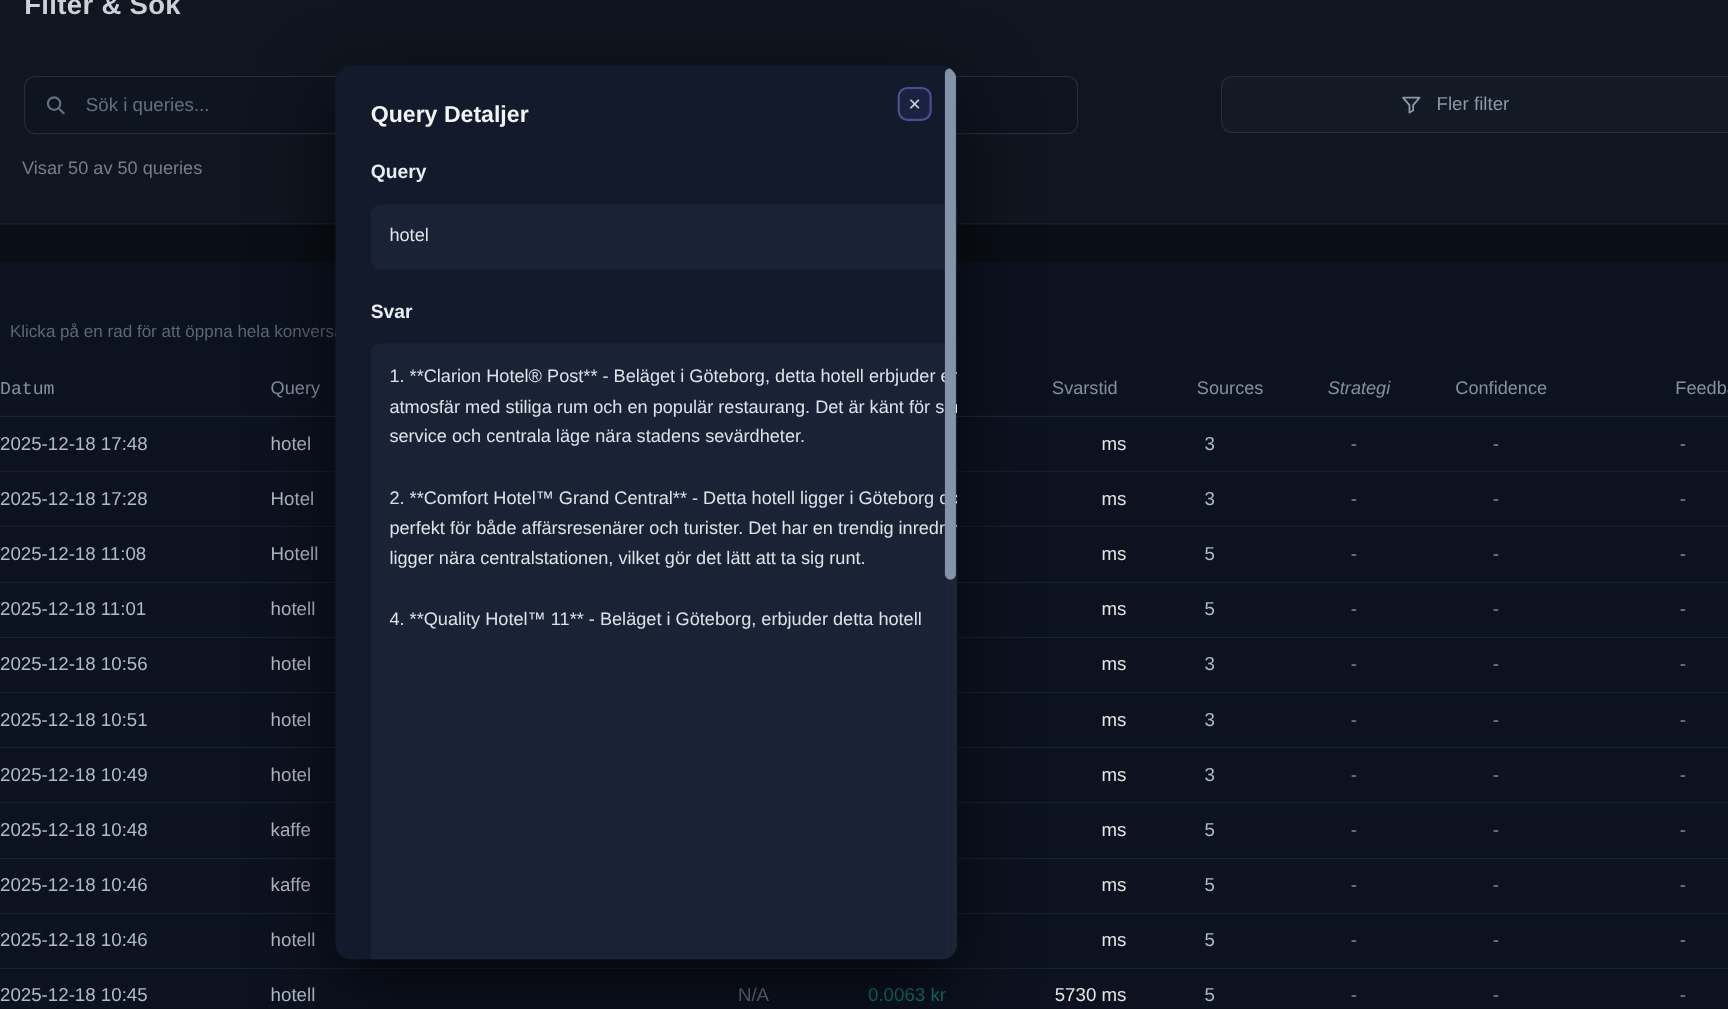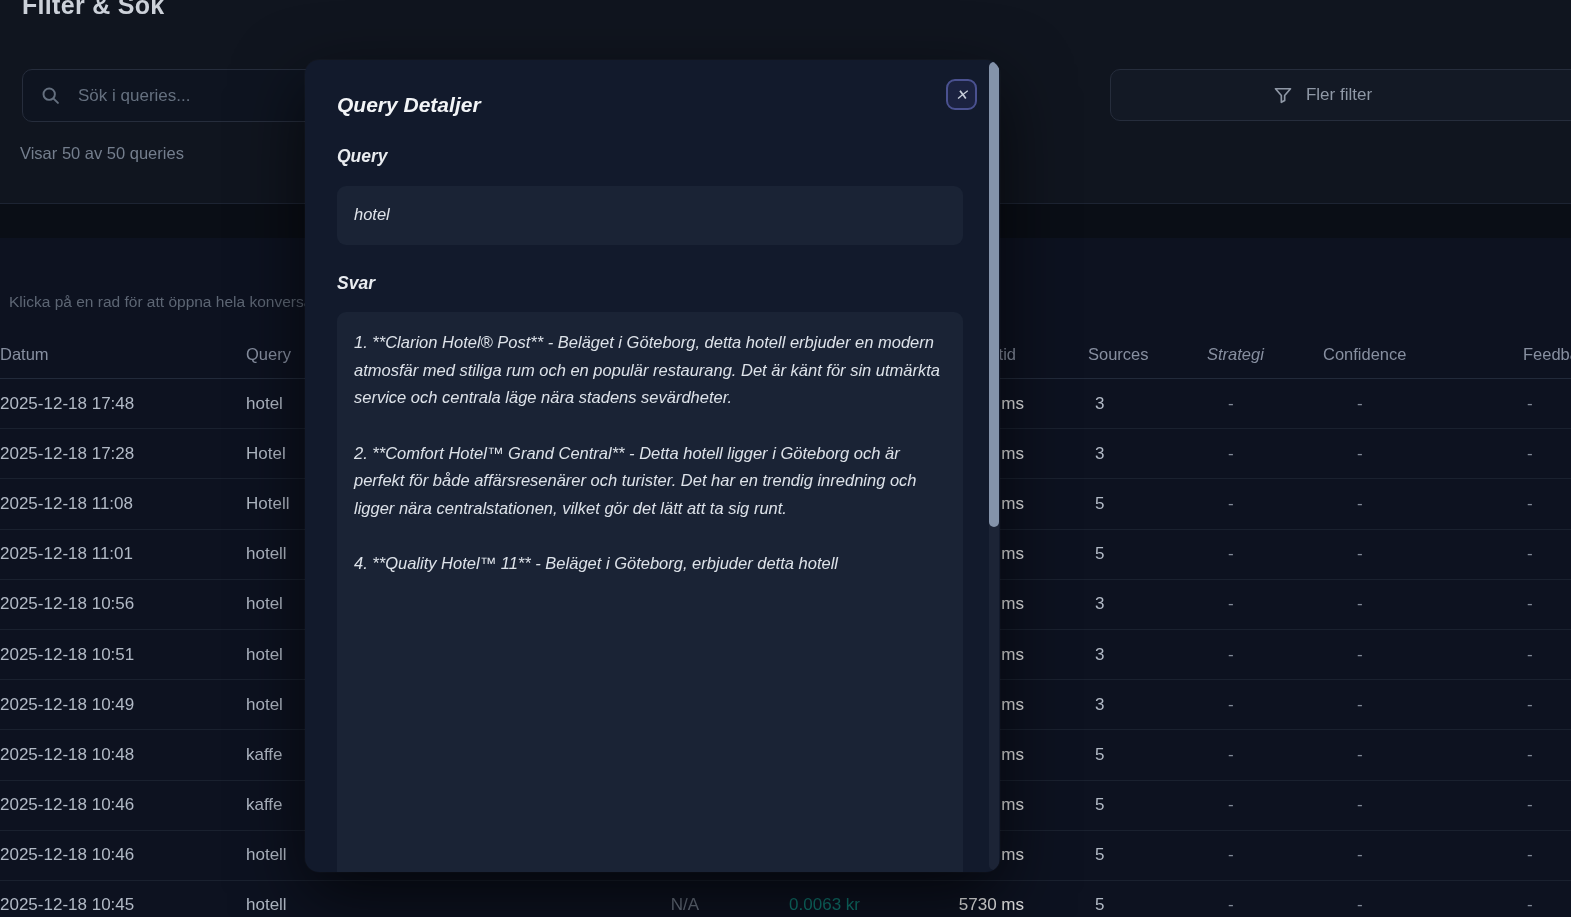--- a/index.html
+++ b/index.html
@@ -75,46 +75,45 @@
     position: absolute; top: 50%; transform: translateY(-50%);
     white-space: nowrap;
   }
   .rows { position: absolute; top: 379px; left: 0; width: 1571px; }
   .row {
     position: relative; height: 50.2px; width: 1571px;
     border-bottom: 1px solid #1a212f;
     font-size: 17px; color: #b2bac6;
     cursor: pointer;
   }
-  .h-datum   { left: 0; }
+  .h-datum   { left: 0; font-family: Liberation Mono, monospace; }
   .h-query   { left: 246px; }
   .h-tid     { right: 555px; }
   .h-sources { left: 1088px; }
   .h-strategi{ left: 1207px; font-style: italic; }
   .h-conf    { left: 1323px; }
   .h-feed    { left: 1523px; }
   .c-datum   { left: 0; }
   .c-query   { left: 246px; }
   .c-na      { left: 640px; width: 90px; text-align: center; color: #68717f; }
   .c-cost    { right: 711px; color: #0f766e; }
   .c-tid     { right: 547px; color: #e5e5e5; }
   .c-sources { left: 1095px; }
   .c-strategi{ left: 1228px; color: #828a98; }
   .c-conf    { left: 1357px; color: #828a98; }
   .c-feed    { left: 1527px; color: #828a98; }
   
   .modal {
     position: absolute; top: 60px; left: 305px;
-    width: 695px; height: 812px;
+    width: 565px; height: 812px;
     background: #121a2c;
     border-radius: 14px;
     box-shadow: 0 24px 70px rgba(0,0,0,.65), 0 0 0 1px rgba(255,255,255,.025);
     overflow: hidden;
     z-index: 10;
-    font-style: italic;
   }
   .modal-title {
     position: absolute; top: 33px; left: 32px;
     font-size: 21px; font-weight: bold; color: #f2f4f7;
   }
   .modal-close {
     position: absolute; top: 19px; right: 23px;
     width: 31px; height: 31px;
     border: 2px solid #4a5190; border-radius: 9px;
     background: #1b2240; color: #c9cfda;

